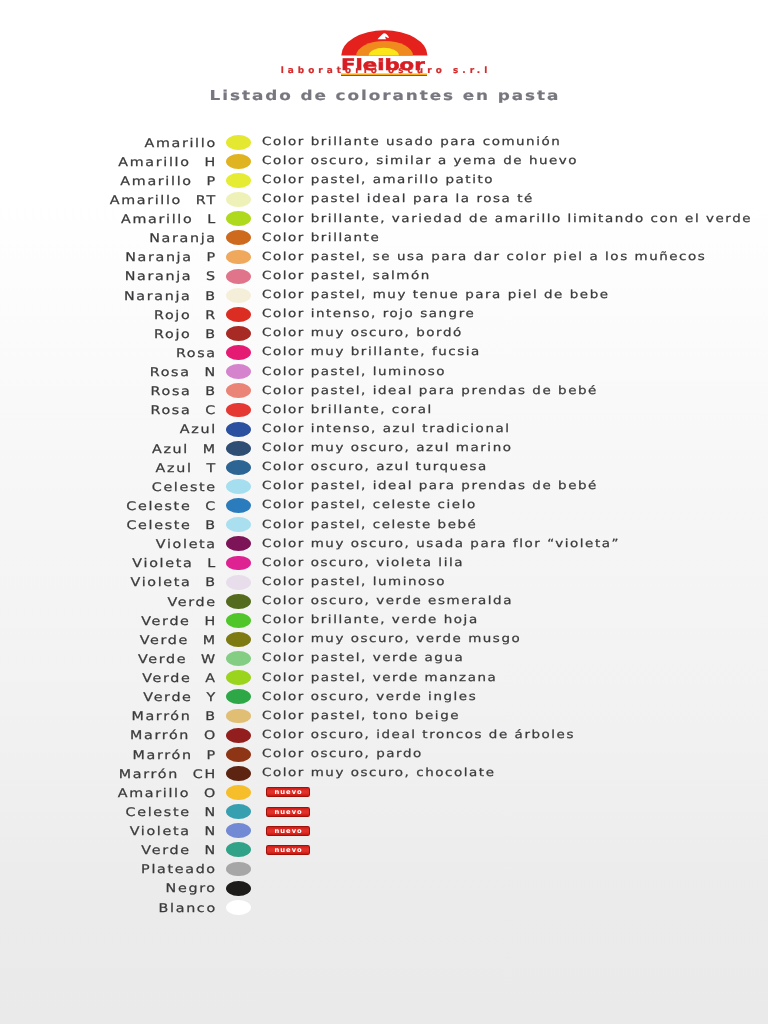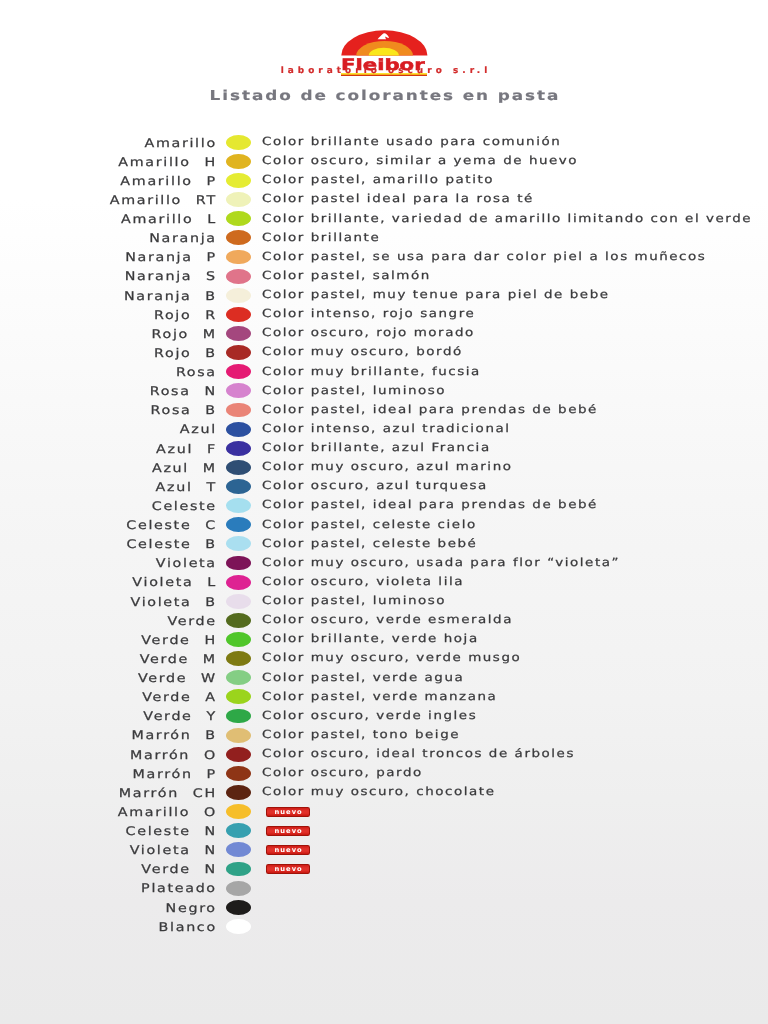--- a/index.html
+++ b/index.html
@@ -105,53 +105,48 @@
         <span class="label"><span>Naranja</span><span class="code">B</span></span>
         <span class="swatch" style="background: rgb(245, 239, 218);"></span>
         <span class="desc">Color pastel, muy tenue para piel de bebe</span>
       </div>
 <div class="row">
         <span class="label"><span>Rojo</span><span class="code">R</span></span>
         <span class="swatch" style="background: rgb(220, 45, 34);"></span>
         <span class="desc">Color intenso, rojo sangre</span>
       </div>
 <div class="row">
-        <span class="label"><span>Rojo</span><span class="code">M</span></span>
-        <span class="swatch" style="background: rgb(164, 71, 126);"></span>
-        <span class="desc">Color oscuro, rojo morado</span>
-      </div>
-<div class="row">
         <span class="label"><span>Rojo</span><span class="code">B</span></span>
         <span class="swatch" style="background: rgb(168, 42, 37);"></span>
         <span class="desc">Color muy oscuro, bordó</span>
       </div>
 <div class="row">
         <span class="label"><span>Rosa</span><span class="code"></span></span>
         <span class="swatch" style="background: rgb(229, 26, 115);"></span>
         <span class="desc">Color muy brillante, fucsia</span>
       </div>
 <div class="row">
         <span class="label"><span>Rosa</span><span class="code">N</span></span>
         <span class="swatch" style="background: rgb(214, 131, 206);"></span>
         <span class="desc">Color pastel, luminoso</span>
       </div>
 <div class="row">
         <span class="label"><span>Rosa</span><span class="code">B</span></span>
         <span class="swatch" style="background: rgb(234, 132, 119);"></span>
         <span class="desc">Color pastel, ideal para prendas de bebé</span>
       </div>
 <div class="row">
+        <span class="label"><span>Rosa</span><span class="code">C</span></span>
+        <span class="swatch" style="background: rgb(229, 56, 51);"></span>
+        <span class="desc">Color brillante, coral</span>
+      </div>
+<div class="row">
         <span class="label"><span>Azul</span><span class="code"></span></span>
         <span class="swatch" style="background: rgb(44, 80, 160);"></span>
         <span class="desc">Color intenso, azul tradicional</span>
-      </div>
-<div class="row">
-        <span class="label"><span>Azul</span><span class="code">F</span></span>
-        <span class="swatch" style="background: rgb(58, 48, 160);"></span>
-        <span class="desc">Color  brillante, azul Francia</span>
       </div>
 <div class="row">
         <span class="label"><span>Azul</span><span class="code">M</span></span>
         <span class="swatch" style="background: rgb(47, 78, 116);"></span>
         <span class="desc">Color muy oscuro, azul marino</span>
       </div>
 <div class="row">
         <span class="label"><span>Azul</span><span class="code">T</span></span>
         <span class="swatch" style="background: rgb(44, 100, 147);"></span>
         <span class="desc">Color oscuro, azul turquesa</span>

